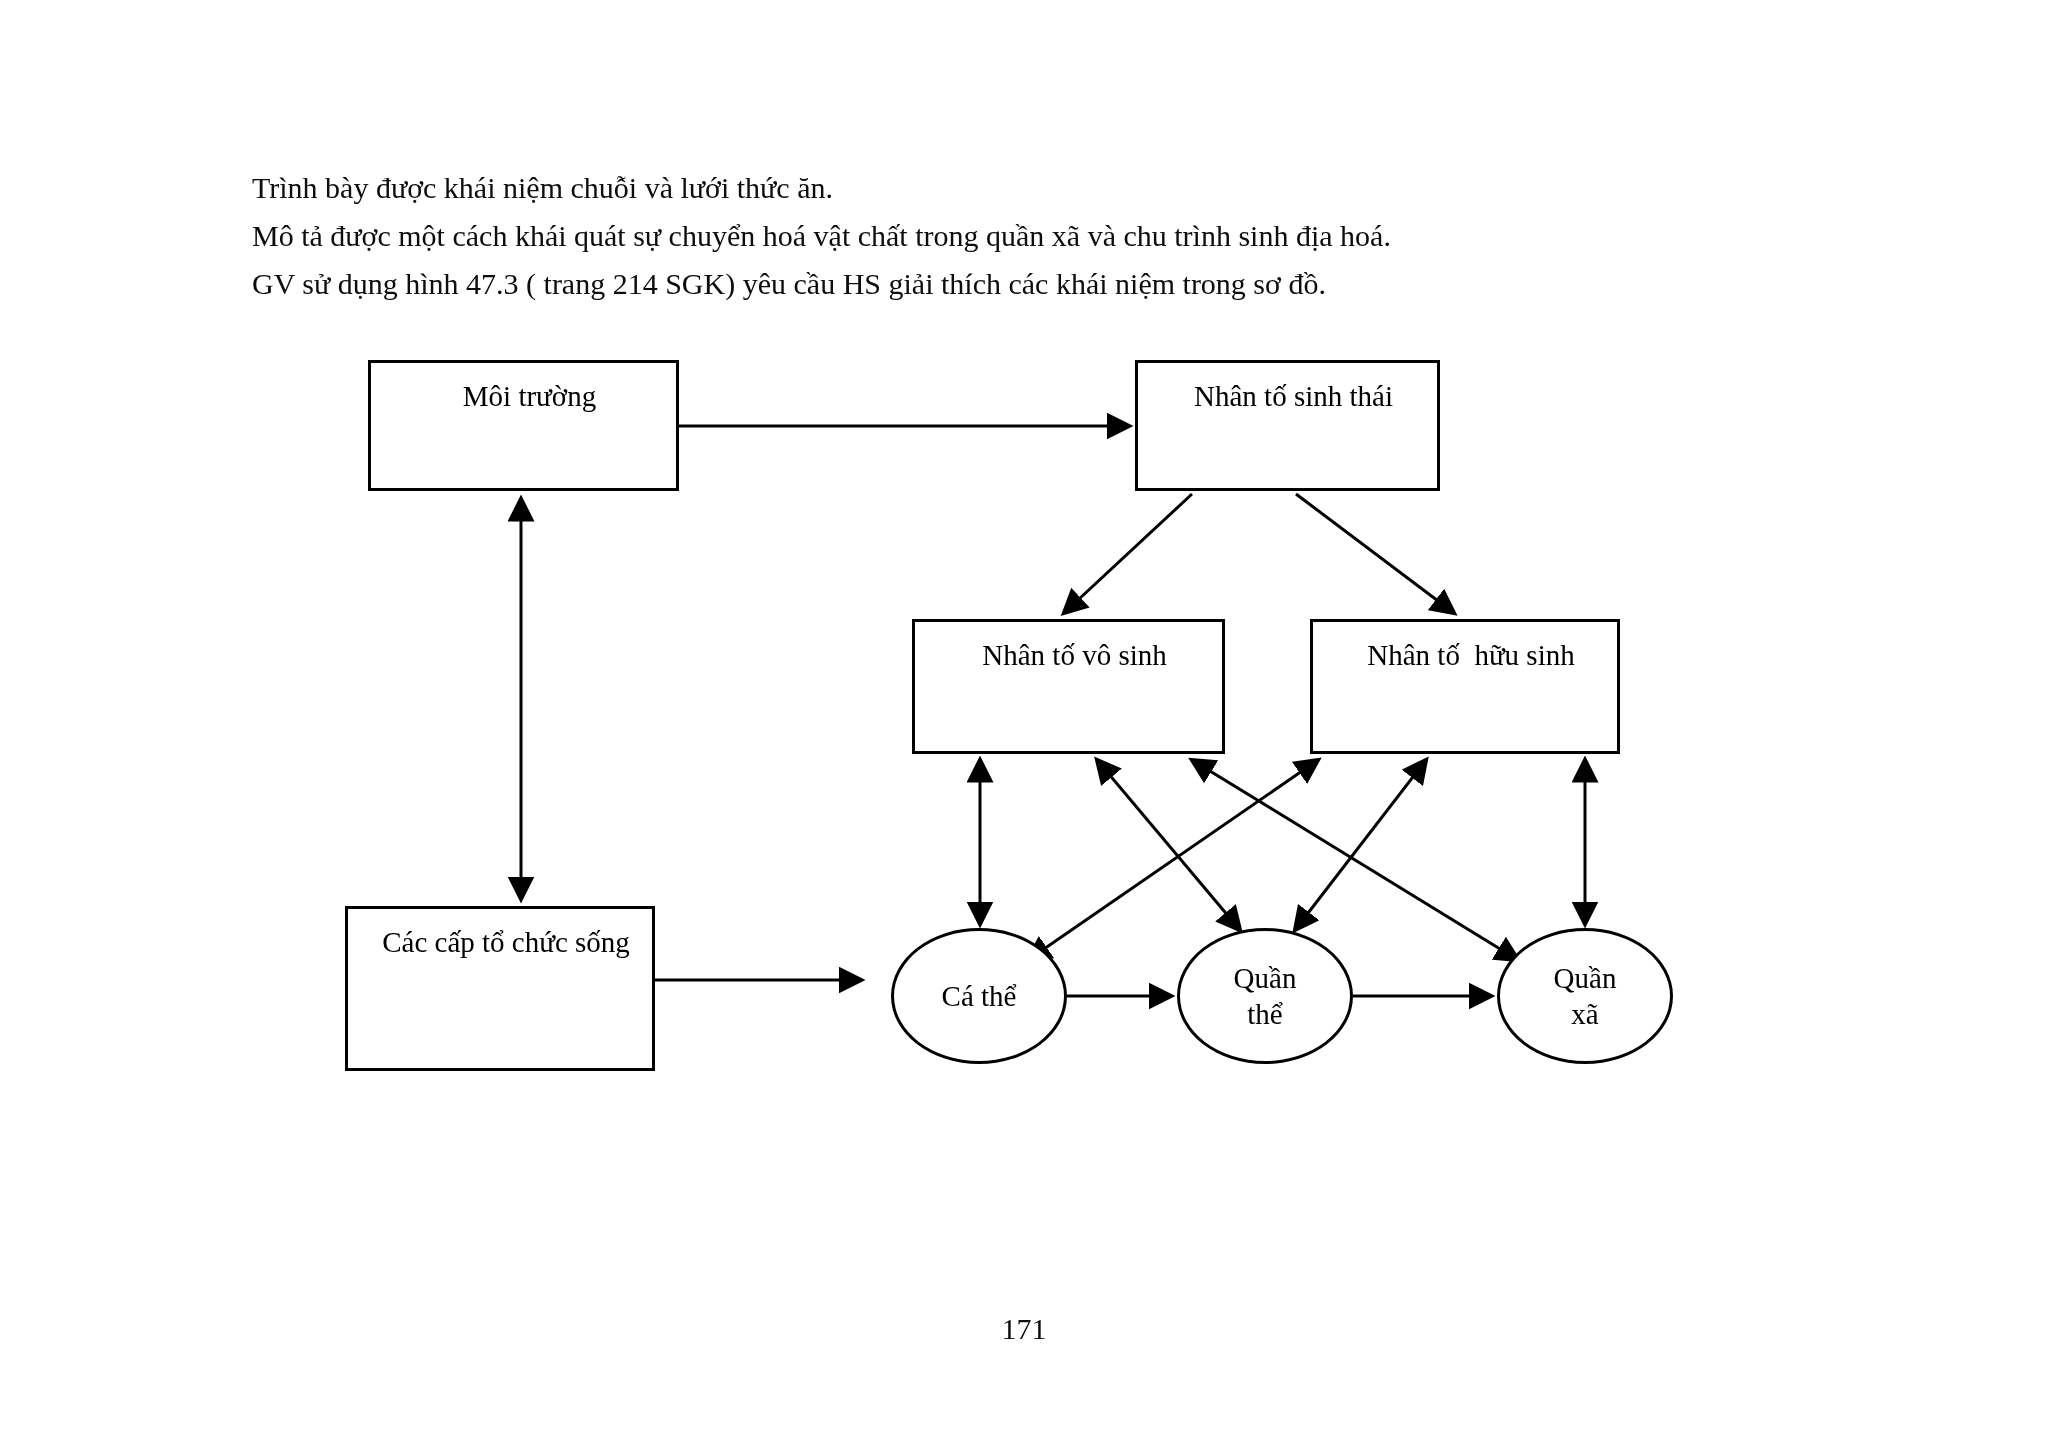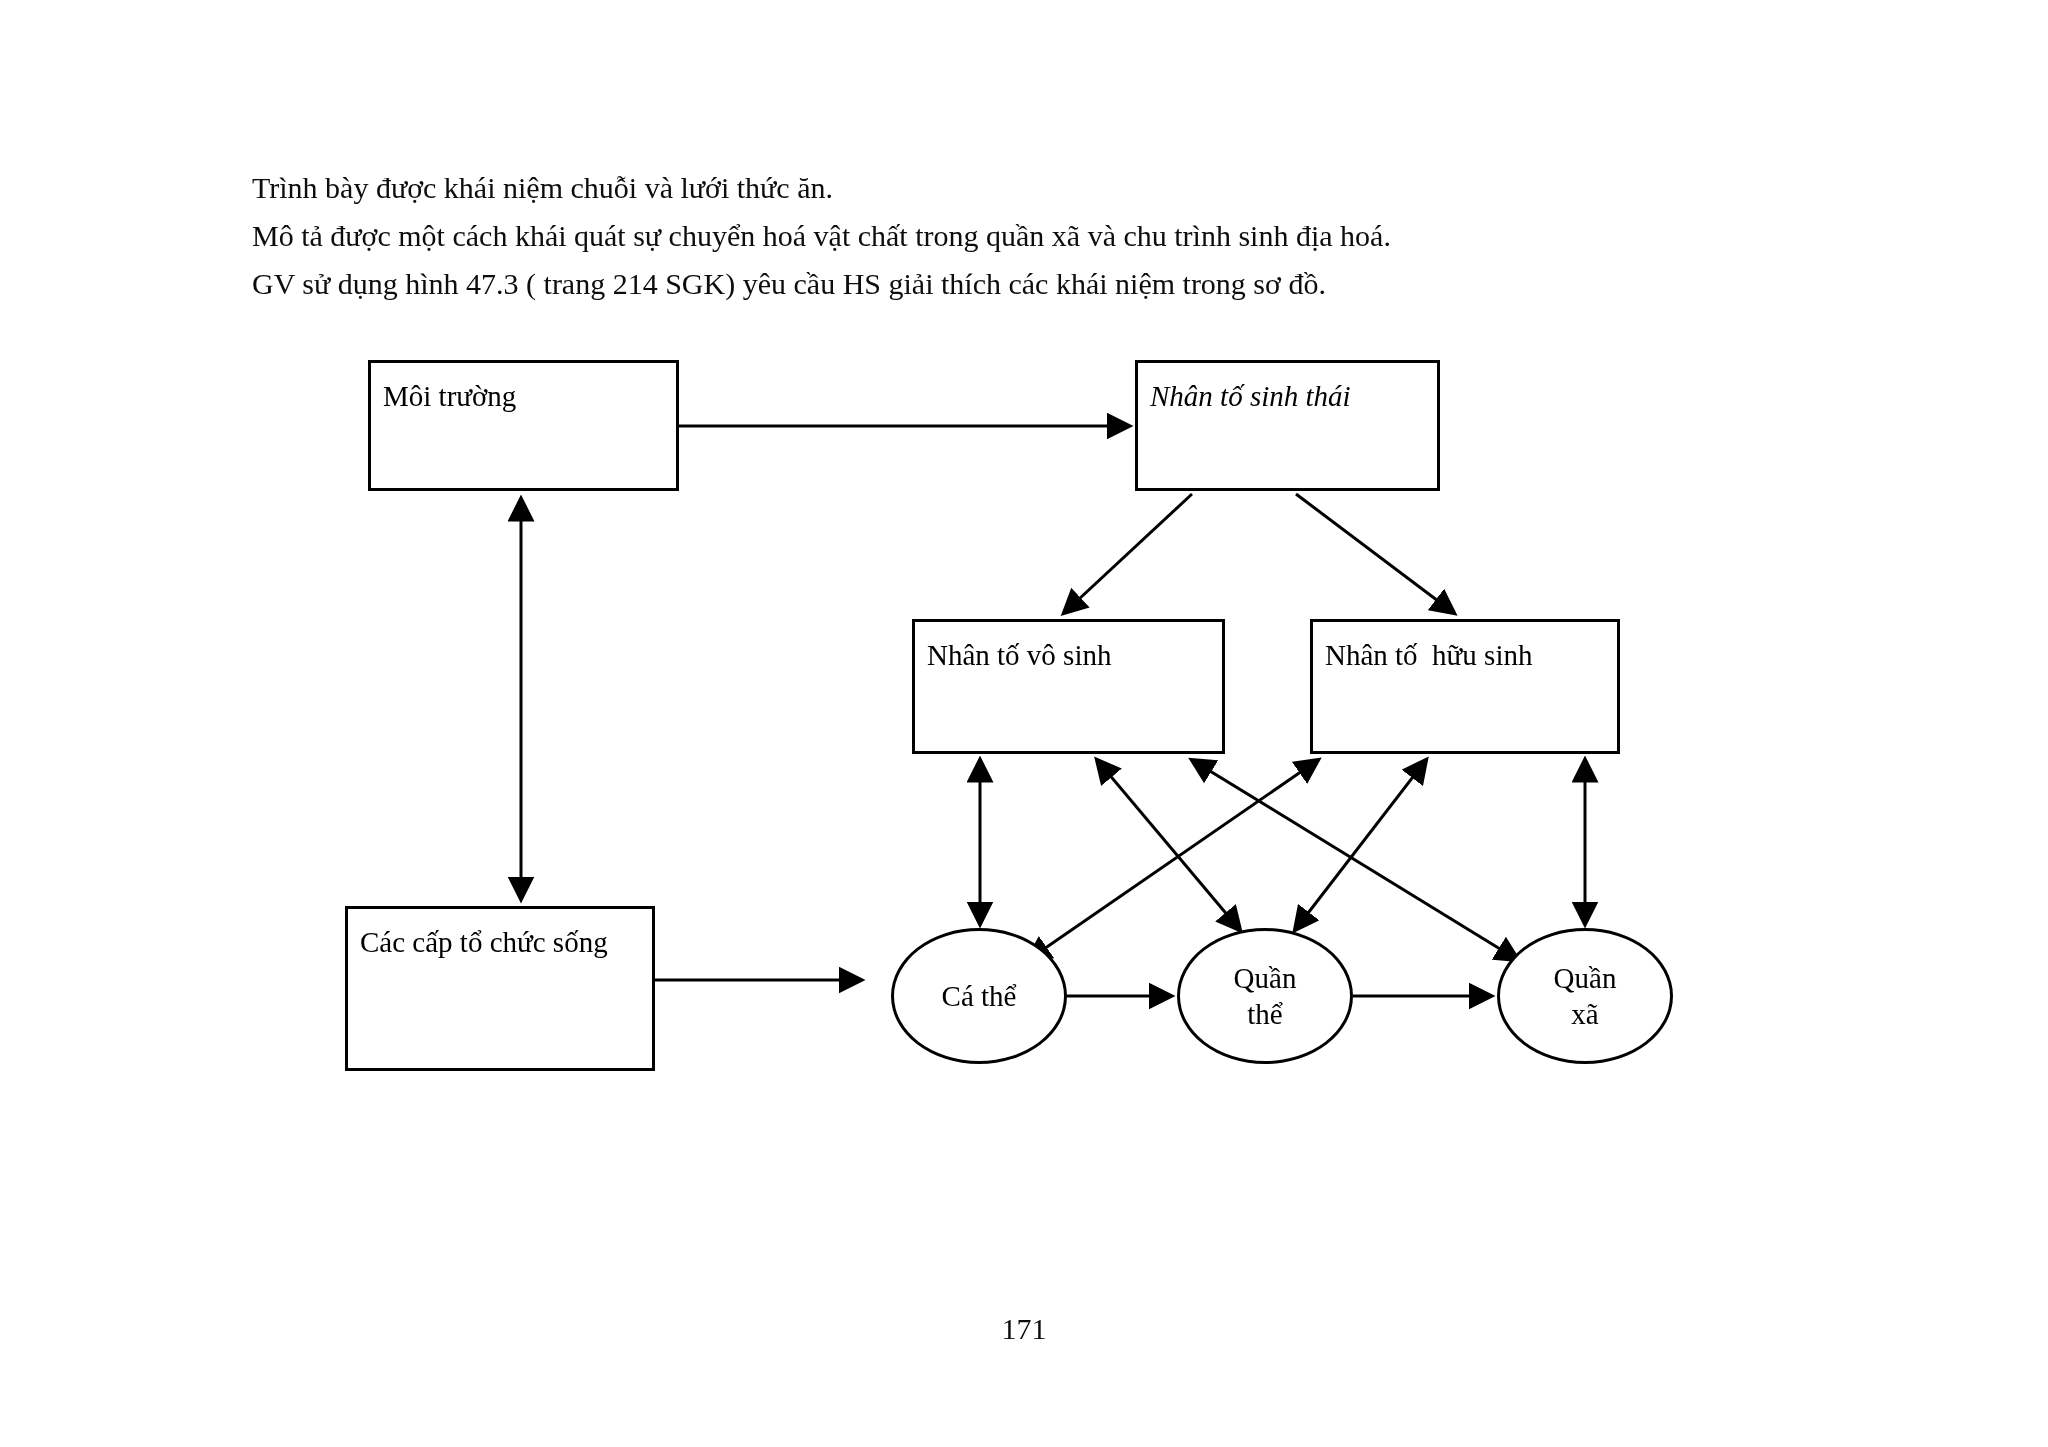--- a/index.html
+++ b/index.html
@@ -46,20 +46,21 @@
     left: 0;
     top: 0;
     width: 2048px;
     height: 1447px;
   }
   .node-box {
     position: absolute;
     box-sizing: border-box;
     border: 3px solid #000000;
     background: #ffffff;
+    text-align: center;
     padding-left: 12px;
   }
   .node-box .node-label {
     display: block;
     font-size: 29px;
     line-height: 34px;
     padding-top: 16px;
     white-space: pre;
   }
   .node-ellipse {
@@ -134,21 +135,21 @@
 
       <line x1="1043" y1="952" x2="1171" y2="952" stroke="#000000" stroke-width="3" marker-end="url(#arrowEnd)"></line>
 
       <line x1="1353" y1="952" x2="1491" y2="952" stroke="#000000" stroke-width="3" marker-end="url(#arrowEnd)"></line>
     </svg>
 
     <div class="node-box" style="left:368px; top:316px; width:311px; height:131px;">
       <span class="node-label">Môi trường</span>
     </div>
 
-    <div class="node-box" style="left:1135px; top:316px; width:305px; height:131px;font-style:italic;">
+    <div class="node-box" style="left:1135px; top:316px; width:305px; height:131px;">
       <span class="node-label">Nhân tố sinh thái</span>
     </div>
 
     <div class="node-box" style="left:912px; top:575px; width:313px; height:135px;">
       <span class="node-label">Nhân tố vô sinh</span>
     </div>
 
     <div class="node-box" style="left:1310px; top:575px; width:310px; height:135px;">
       <span class="node-label">Nhân tố  hữu sinh</span>
     </div>

